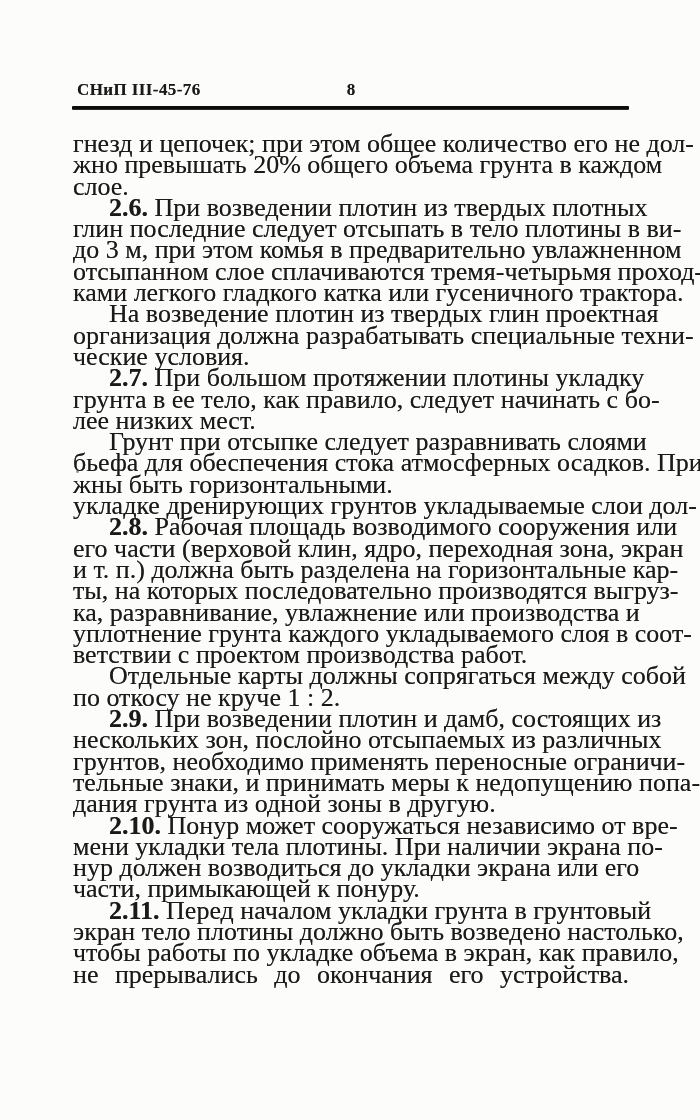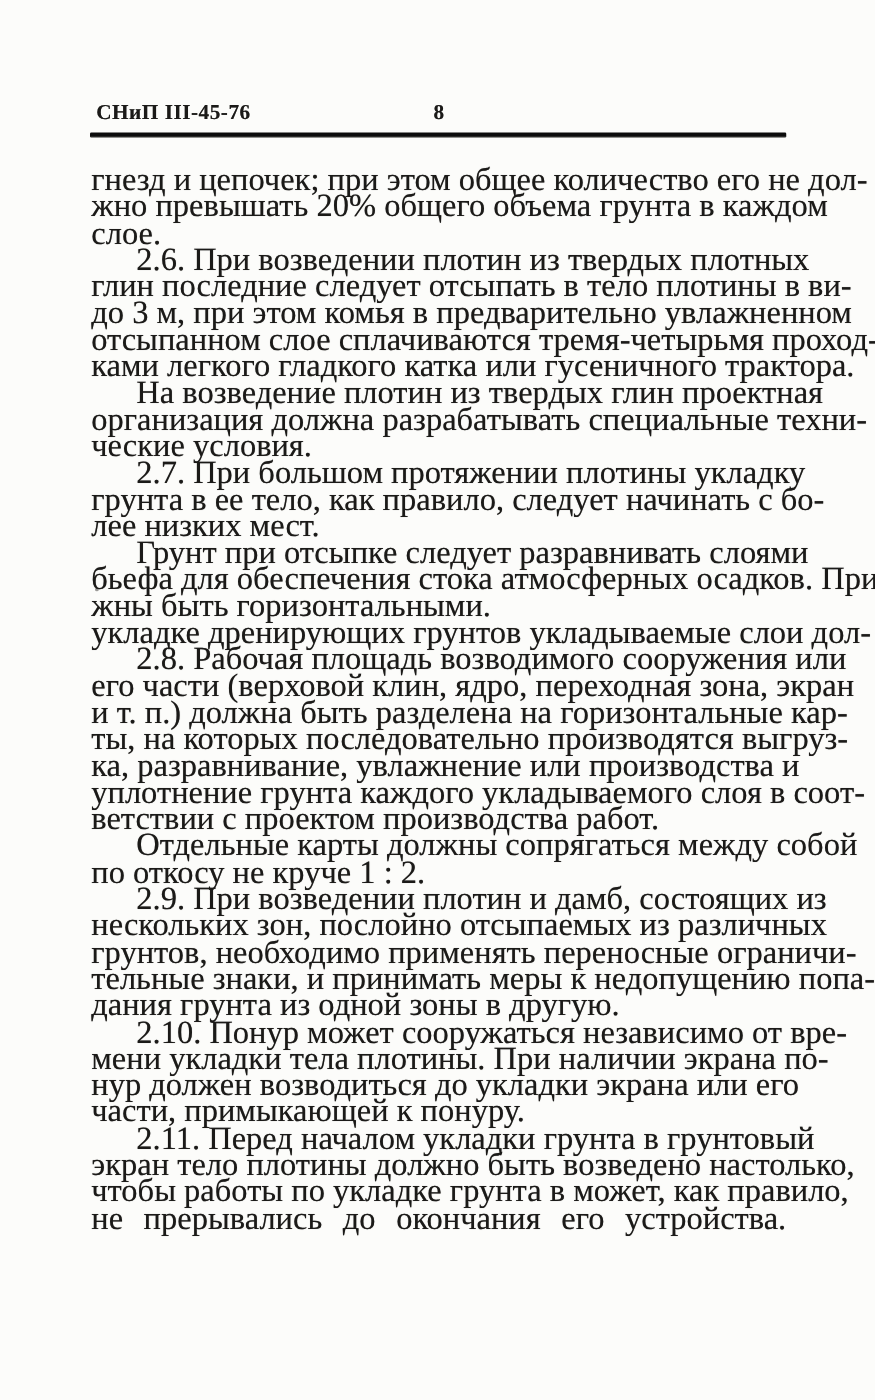--- a/index.html
+++ b/index.html
@@ -73,21 +73,21 @@
     text-shadow: 0 0 0.55px rgba(25,24,22,0.6);
   }
   .line.noj {
     text-align-last: left;
     white-space: normal;
   }
   .line.indent {
     text-indent: 36px;
   }
   .line b.sec {
-    font-weight: normal;
+    font-weight: bold;
   }
   
   .speck {
     position: absolute;
     left: 76px;
     top: 470px;
     width: 3px;
     height: 3px;
     border-radius: 50%;
     background: rgba(40,38,35,0.45);
@@ -139,17 +139,17 @@
       <div class="line"><span class="line-text">нескольких зон, послойно отсыпаемых из различных</span></div>
       <div class="line"><span class="line-text">грунтов, необходимо применять переносные ограничи-</span></div>
       <div class="line"><span class="line-text">тельные знаки, и принимать меры к недопущению попа-</span></div>
       <div class="line noj"><span class="line-text">дания грунта из одной зоны в другую.</span></div>
       <div class="line indent"><b class="sec">2.10. </b><span class="line-text">Понур может сооружаться независимо от вре-</span></div>
       <div class="line"><span class="line-text">мени укладки тела плотины. При наличии экрана по-</span></div>
       <div class="line"><span class="line-text">нур должен возводиться до укладки экрана или его</span></div>
       <div class="line noj"><span class="line-text">части, примыкающей к понуру.</span></div>
       <div class="line indent"><b class="sec">2.11. </b><span class="line-text">Перед началом укладки грунта в грунтовый</span></div>
       <div class="line"><span class="line-text">экран тело плотины должно быть возведено настолько,</span></div>
-      <div class="line"><span class="line-text">чтобы работы по укладке грунта в может, как правило,</span></div>
+      <div class="line"><span class="line-text">чтобы работы по укладке объема в экран, как правило,</span></div>
       <div class="line"><span class="line-text">не прерывались до окончания его устройства.</span></div>
     </div>
 
 </div>
 
 </body></html>

